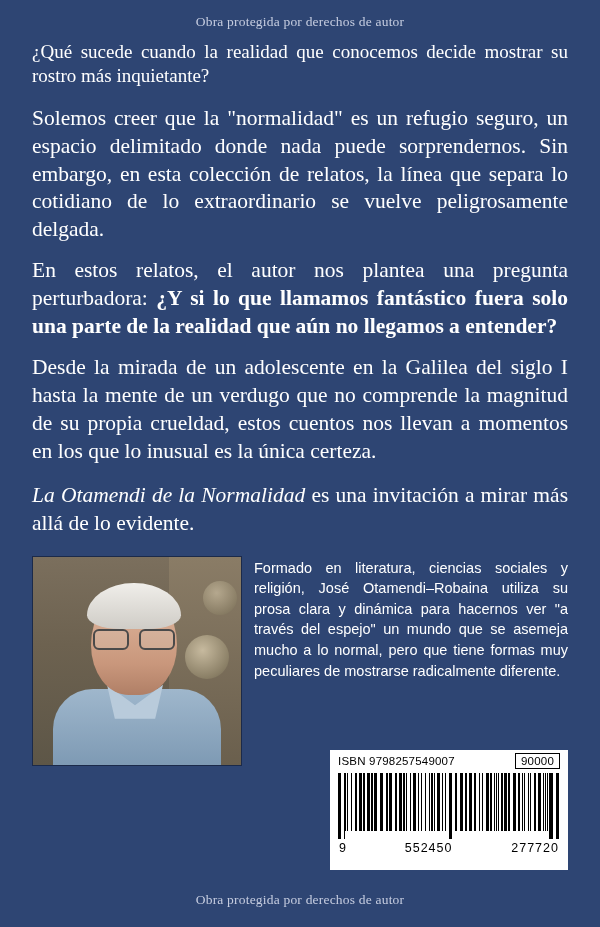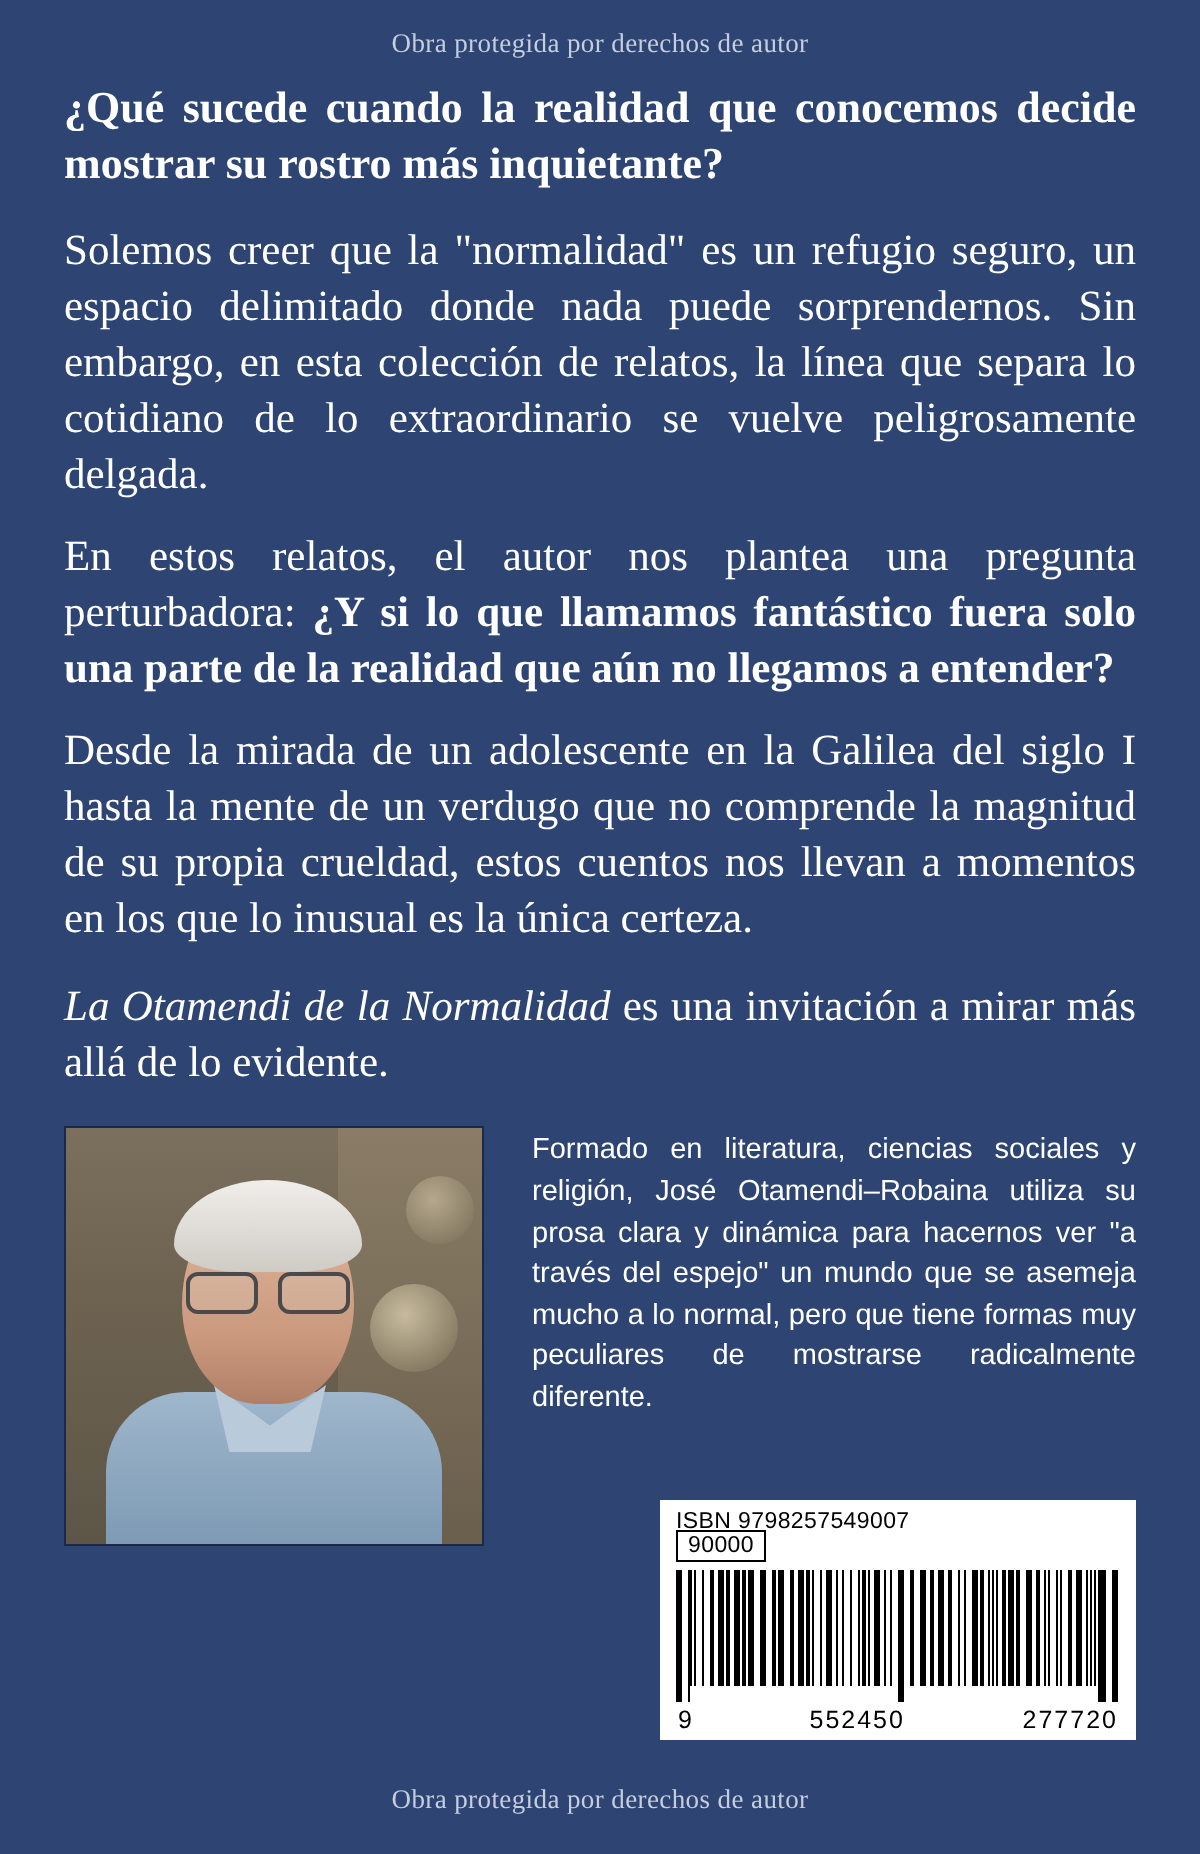--- a/index.html
+++ b/index.html
@@ -45,37 +45,37 @@
   .blurb p {
     margin: 0 0 13px 0;
     font-size: 21.5px;
     line-height: 1.30;
     text-align: justify;
     text-justify: inter-word;
     hyphens: auto;
     color: #ffffff;
   }
   .blurb p.lead {
-    font-weight: bold;
-    font-size: 22px;
+    font-weight: normal;
+    font-size: 19px;
     line-height: 1.28;
     margin-bottom: 16px;
   }
   .blurb p.closing {
     margin-top: 16px;
   }
   .blurb .title-italic {
     font-style: italic;
   }
   .bold-q {
     font-weight: bold;
   }
   .author-block {
     display: flex;
-    gap: 24px;
+    gap: 12px;
     margin-top: 18px;
     align-items: flex-start;
   }
   .author-photo {
     width: 208px;
     height: 208px;
     flex: 0 0 208px;
     border: 1px solid #1b2a4a;
     position: relative;
     overflow: hidden;
@@ -188,21 +188,20 @@
     box-sizing: border-box;
     padding: 5px 8px 4px 8px;
     font-family: "Liberation Sans", sans-serif;
   }
   .isbn-row {
     display: flex;
     justify-content: space-between;
     align-items: flex-start;
     font-size: 11.5px;
     letter-spacing: 0.2px;
-    flex-direction: column;
   }
   .isbn-right-box {
     border: 1px solid #000;
     padding: 1px 5px 1px 5px;
     font-size: 11.5px;
     margin-top: -2px;
   }
   .bars {
     margin-top: 4px;
     height: 66px;

